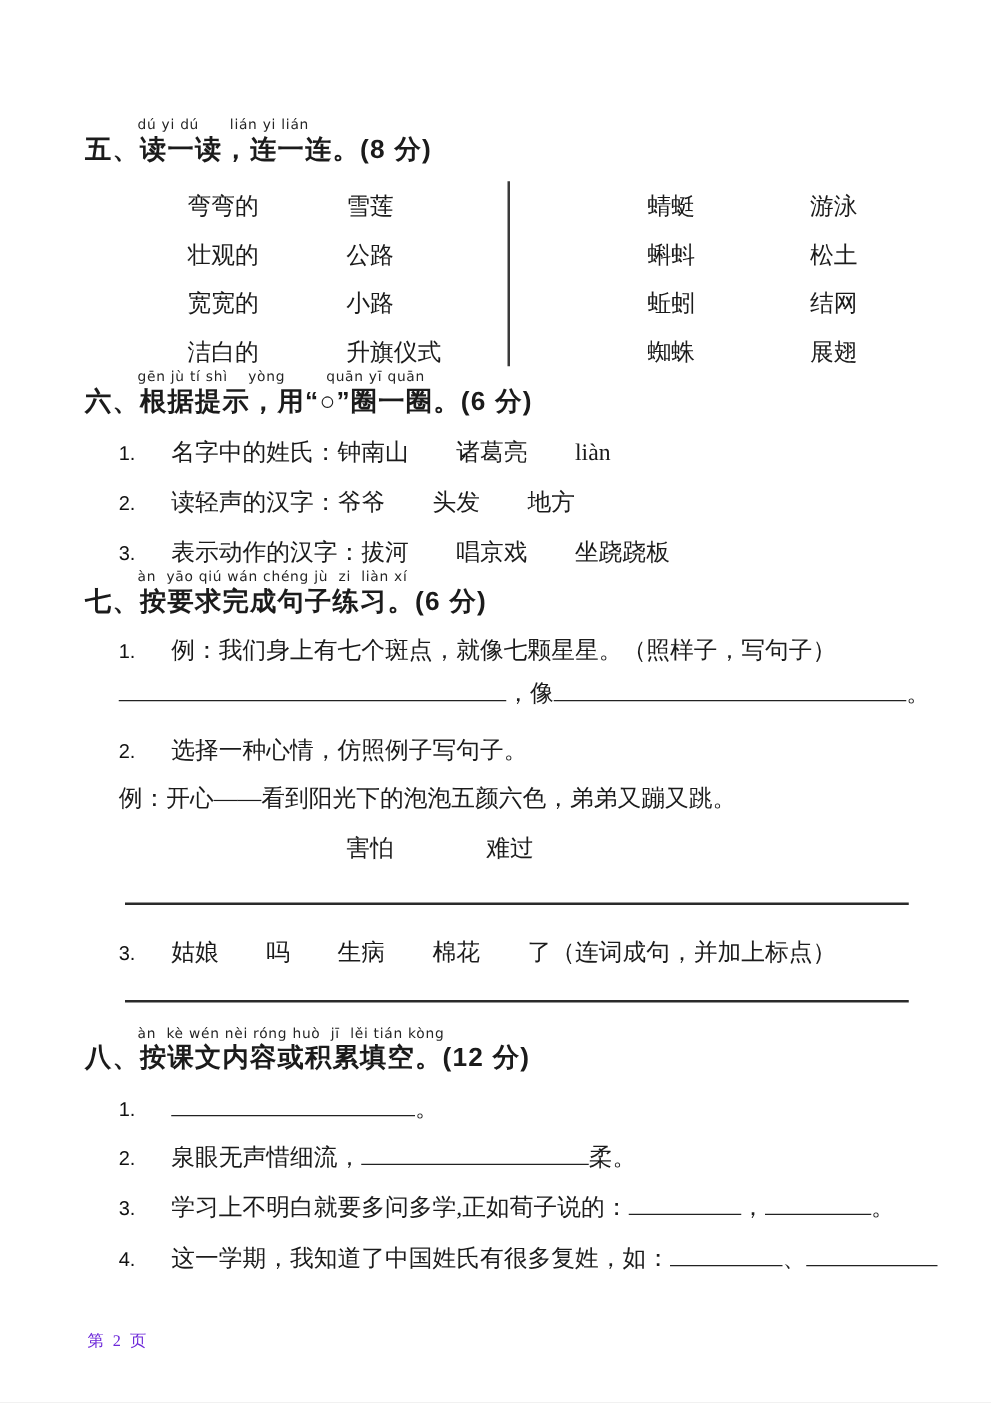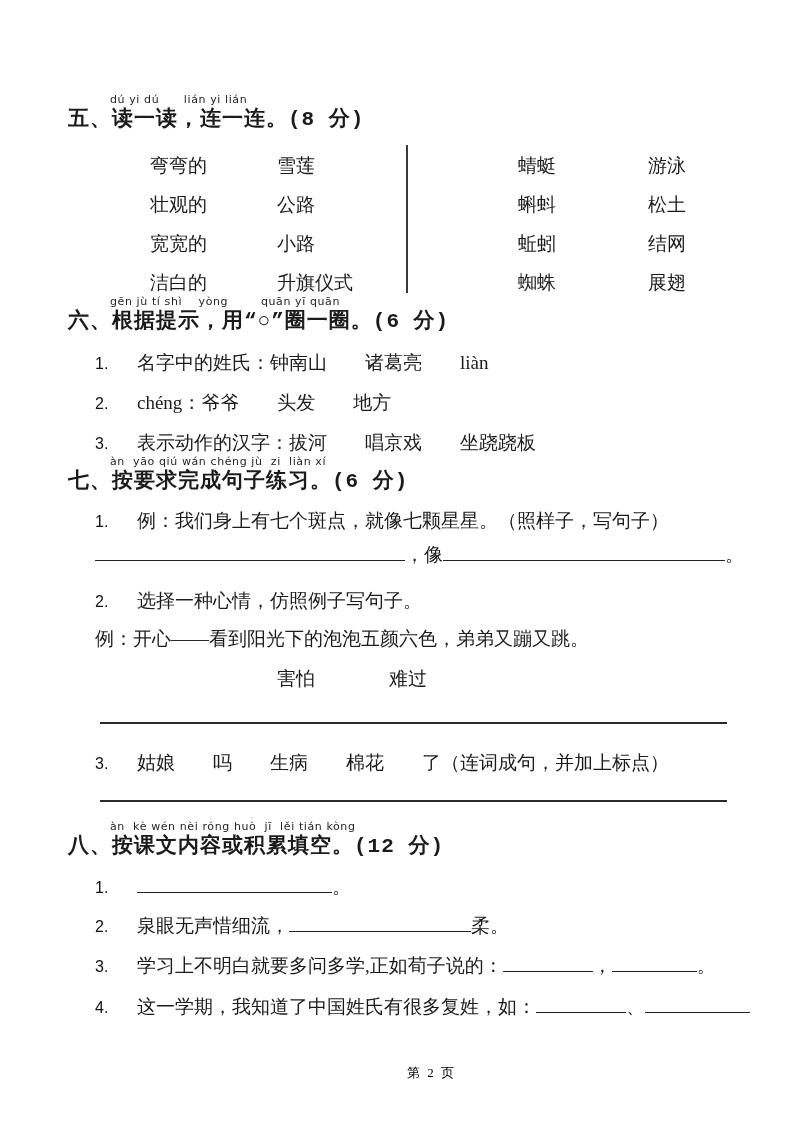--- a/index.html
+++ b/index.html
@@ -14,21 +14,21 @@
   }
   
   .sec-header { position:absolute; left:68px; white-space:nowrap; }
   .pinyin {
     display:block;
     font-family:"DejaVu Sans","Liberation Sans",sans-serif;
     font-size:11px; line-height:12px; height:12px;
     color:#242424; letter-spacing:0.6px; white-space:pre;
   }
   .title-line {
-    font-family:Liberation Mono, monospace;
+    font-family:Liberation Sans, sans-serif;
     font-weight:800; font-size:21px; line-height:27px; letter-spacing:1px;
   }
   
   .match-col { position:absolute; }
   .match-cell { height:39px; font-size:19px; line-height:24px; white-space:nowrap;margin-left:40px; }
   .v-divider { position:absolute; width:0; border-left:2px solid #3a3a3a; }
   
   .q-item {
     position:absolute; display:flex; align-items:baseline;
     font-size:19px; line-height:26px; white-space:nowrap;
@@ -43,22 +43,22 @@
     vertical-align:baseline;
   }
   .fill-line {
     position:absolute; display:flex; align-items:baseline;
     font-size:19px; white-space:nowrap;
   }
   .answer-rule { position:absolute; height:0; border-bottom:2px solid #2a2a2a; }
   .option-word { position:absolute; font-size:19px; white-space:nowrap; }
   .example-line { position:absolute; font-size:19px; white-space:nowrap; }
   .footer {
-    position:absolute; left:70px; width:723px; text-align:center;
-    font-size:13px; letter-spacing:2px; color:#000000;
+    position:absolute; left:70px; width:723px; text-align:left;
+    font-size:13px; letter-spacing:2px; color:#6d28d9;
     font-family:"Liberation Serif","DejaVu Serif",serif;
   }
 </style>
 </head>
 <body>
 
 <div class="page">
 
   <div class="sec-header" style="top:94px">
     <span class="pinyin" style="margin-left:42px">dú yi dú      lián yi lián</span>
@@ -99,21 +99,21 @@
       <span>六、</span><span>根据提示，用“○”圈一圈。(6 分)</span>
     </div>
   </div>
 
   <div class="q-item" style="left:95px; top:350px">
     <span class="q-num">1.</span>
     <span class="q-text">名字中的姓氏：钟南山　　诸葛亮　　liàn</span>
   </div>
   <div class="q-item" style="left:95px; top:390px">
     <span class="q-num">2.</span>
-    <span class="q-text">chéng：爷爷　　头发　　地方</span>
+    <span class="q-text">读轻声的汉字：爷爷　　头发　　地方</span>
   </div>
   <div class="q-item" style="left:95px; top:430px">
     <span class="q-num">3.</span>
     <span class="q-text">表示动作的汉字：拔河　　唱京戏　　坐跷跷板</span>
   </div>
 
   <div class="sec-header" style="top:456px">
     <span class="pinyin" style="margin-left:42px">àn  yāo qiú wán chéng jù  zi  liàn xí</span>
     <div class="title-line">
       <span>七、</span><span>按要求完成句子练习。(6 分)</span>

